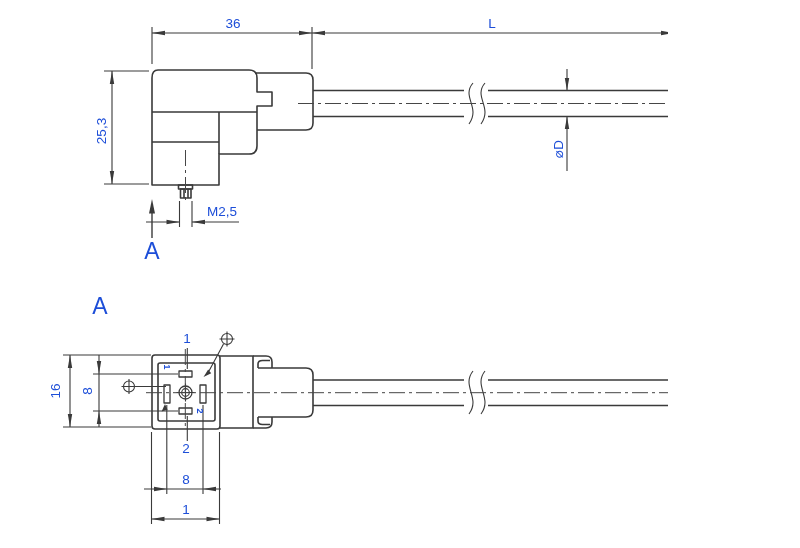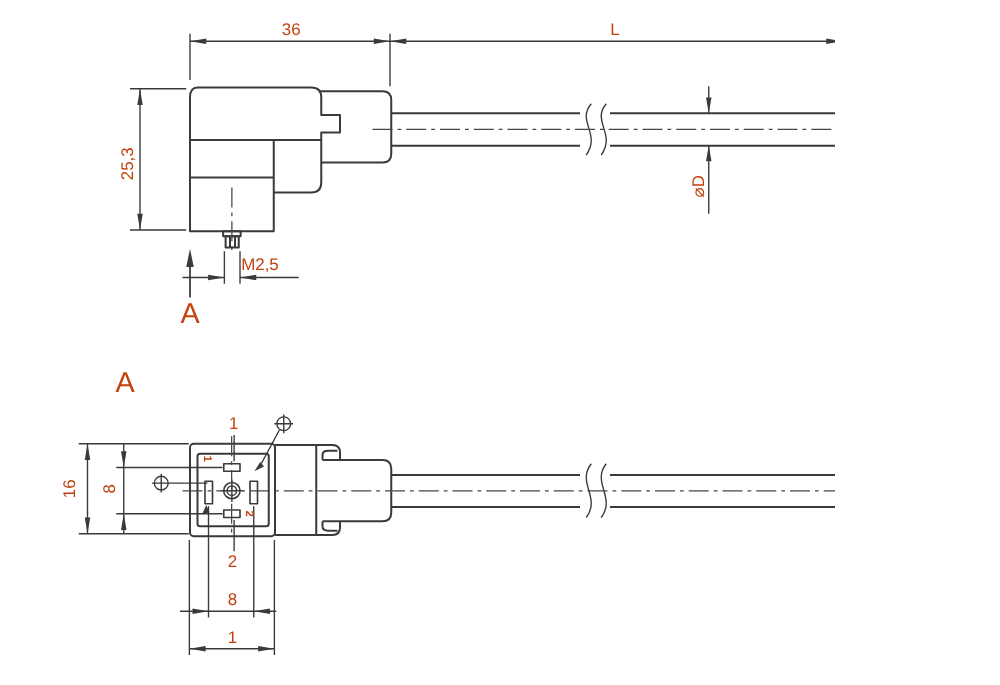--- a/index.html
+++ b/index.html
@@ -1,17 +1,17 @@
 <!DOCTYPE html>
 <html><head>
 <meta charset="utf-8">
 <style>
   html,body{margin:0;padding:0;background:#fff;}
   #canvas{position:relative;width:668px;height:548px;background:#fff;overflow:hidden;
-          font-family:"Liberation Sans","DejaVu Sans",sans-serif;color:#c2410c;}
+          font-family:"Liberation Sans","DejaVu Sans",sans-serif;color:#1d4ed8;}
   svg{position:absolute;left:0;top:0;}
   .o{fill:none;stroke:#3a3a3a;stroke-width:1.6px;stroke-linejoin:round;}
   .of{fill:#ffffff;stroke:#3a3a3a;stroke-width:1.6px;stroke-linejoin:round;}
   .d{fill:none;stroke:#3a3a3a;stroke-width:1.1px;}
   .c{fill:none;stroke:#464646;stroke-width:1px;stroke-dasharray:16 4 3 4;}
   .ah{fill:#3a3a3a;stroke:none;}
   .lbl{position:absolute;transform:translate(-50%,-50%);font-size:13.5px;line-height:1;
        white-space:nowrap;z-index:5;}
   .rot{transform:translate(-50%,-50%) rotate(-90deg);}
   .rotcw{transform:translate(-50%,-50%) rotate(90deg);}
@@ -143,21 +143,21 @@
       <path class="d" d="M151.5,432 V524 M219.5,432 V524 M151.5,519 H219.5"></path>
       <polygon class="ah" points="151.5,519 164.5,516.8 164.5,521.2"></polygon>
       <polygon class="ah" points="219.5,519 206.5,516.8 206.5,521.2"></polygon>
     </g>
   </g>
 </svg>
 
 <div class="lbl" style="left:233px;top:24px;">36</div>
 <div class="lbl" style="left:492px;top:24px;">L</div>
 <div class="lbl rot" style="left:102px;top:131px;">25,3</div>
-<div class="lbl" style="left:208px;top:212px;">M2,5</div>
+<div class="lbl" style="left:222px;top:212px;">M2,5</div>
 <div class="lbl rot" style="left:559px;top:149px;">⌀D</div>
 <div class="lbl big" style="left:152px;top:251px;">A</div>
 
 <div class="lbl big" style="left:100px;top:306px;">A</div>
 <div class="lbl" style="left:187px;top:339px;">1</div>
 <div class="lbl" style="left:186px;top:449px;">2</div>
 <div class="lbl rot" style="left:56px;top:391px;">16</div>
 <div class="lbl rot" style="left:88px;top:391px;">8</div>
 <div class="lbl" style="left:186px;top:480px;">8</div>
 <div class="lbl" style="left:186px;top:510px;">1</div>

